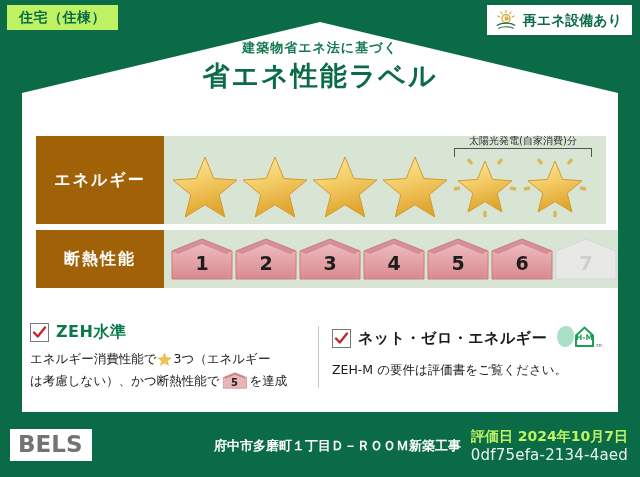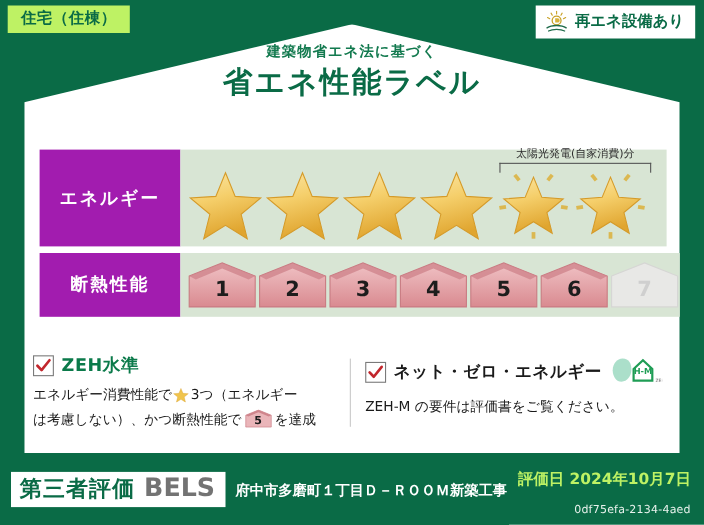--- a/index.html
+++ b/index.html
@@ -48,21 +48,21 @@
   }
   #title-main{
     color:#0a6b46;font-size:27px;font-weight:bold;letter-spacing:2px;line-height:1.25;
     margin-top:3px;
   }
 
   
   #rows{position:absolute;left:36px;top:136px;width:570px;z-index:20;}
   .row{display:flex;align-items:stretch;margin-bottom:6px;}
   .rowlabel{
-    width:128px;flex:0 0 128px;background:#a21caf;color:#fff;
+    width:128px;flex:0 0 128px;background:#a16207;color:#fff;
     display:flex;flex-direction:column;align-items:center;justify-content:center;
     font-weight:bold;font-size:16px;letter-spacing:2px;line-height:1.35;
   }
   .rowbody{
     flex:1;background:#d8e5d4;position:relative;
     display:flex;align-items:center;
   }
   #row-energy .rowlabel{height:88px;}
   #row-energy .rowbody{height:88px;}
   #row-insul .rowlabel{height:58px;font-size:16px;}
@@ -139,21 +139,21 @@
   }
   #bels .jp{color:#0a6b46;font-weight:bold;font-size:20px;letter-spacing:1px;line-height:1;}
   #bels .en{color:#737373;font-weight:bold;font-size:23px;letter-spacing:0px;line-height:1;
             font-family:"DejaVu Sans","Liberation Sans",sans-serif;}
   #proj{
     position:absolute;left:214px;top:18px;color:#fff;font-size:13px;
     font-weight:bold;letter-spacing:0px;white-space:nowrap;
   }
   #dateblk{position:absolute;right:12px;top:10px;text-align:right;}
   #dateblk .d{color:#bef264;font-size:14px;font-weight:bold;white-space:nowrap;line-height:1.1;}
-  #dateblk .id{color:#e8f2ec;font-size:10px;white-space:nowrap;margin-top:14px;letter-spacing:.2px;}
+  #dateblk .id{color:#e8f2ec;font-size:15px;white-space:nowrap;margin-top:2px;letter-spacing:.2px;}
 </style>
 </head>
 <body>
 
 <div id="house"></div>
 
 <div id="type-badge">
   <div class="txt">住宅（住棟）</div>
 </div>
 
@@ -353,21 +353,20 @@
           <text x="40" y="25" font-size="4" fill="#6b6b6b" font-family="DejaVu Sans, sans-serif">ZEH-M</text>
         </svg>
       </span>
     </div>
     <div class="zehdesc">ZEH-M の要件は評価書をご覧ください。</div>
   </div>
 </div>
 
 <div id="bottom">
   <div id="bels">
-    <span class="jp">第三者評価</span>
     <span class="en">BELS</span>
   </div>
   <div id="proj">府中市多磨町１丁目Ｄ－ＲＯＯＭ新築工事</div>
   <div id="dateblk">
     <div class="d">評価日 2024年10月7日</div>
     <div class="id">0df75efa-2134-4aed</div>
   </div>
 </div>
 
 </body></html>

